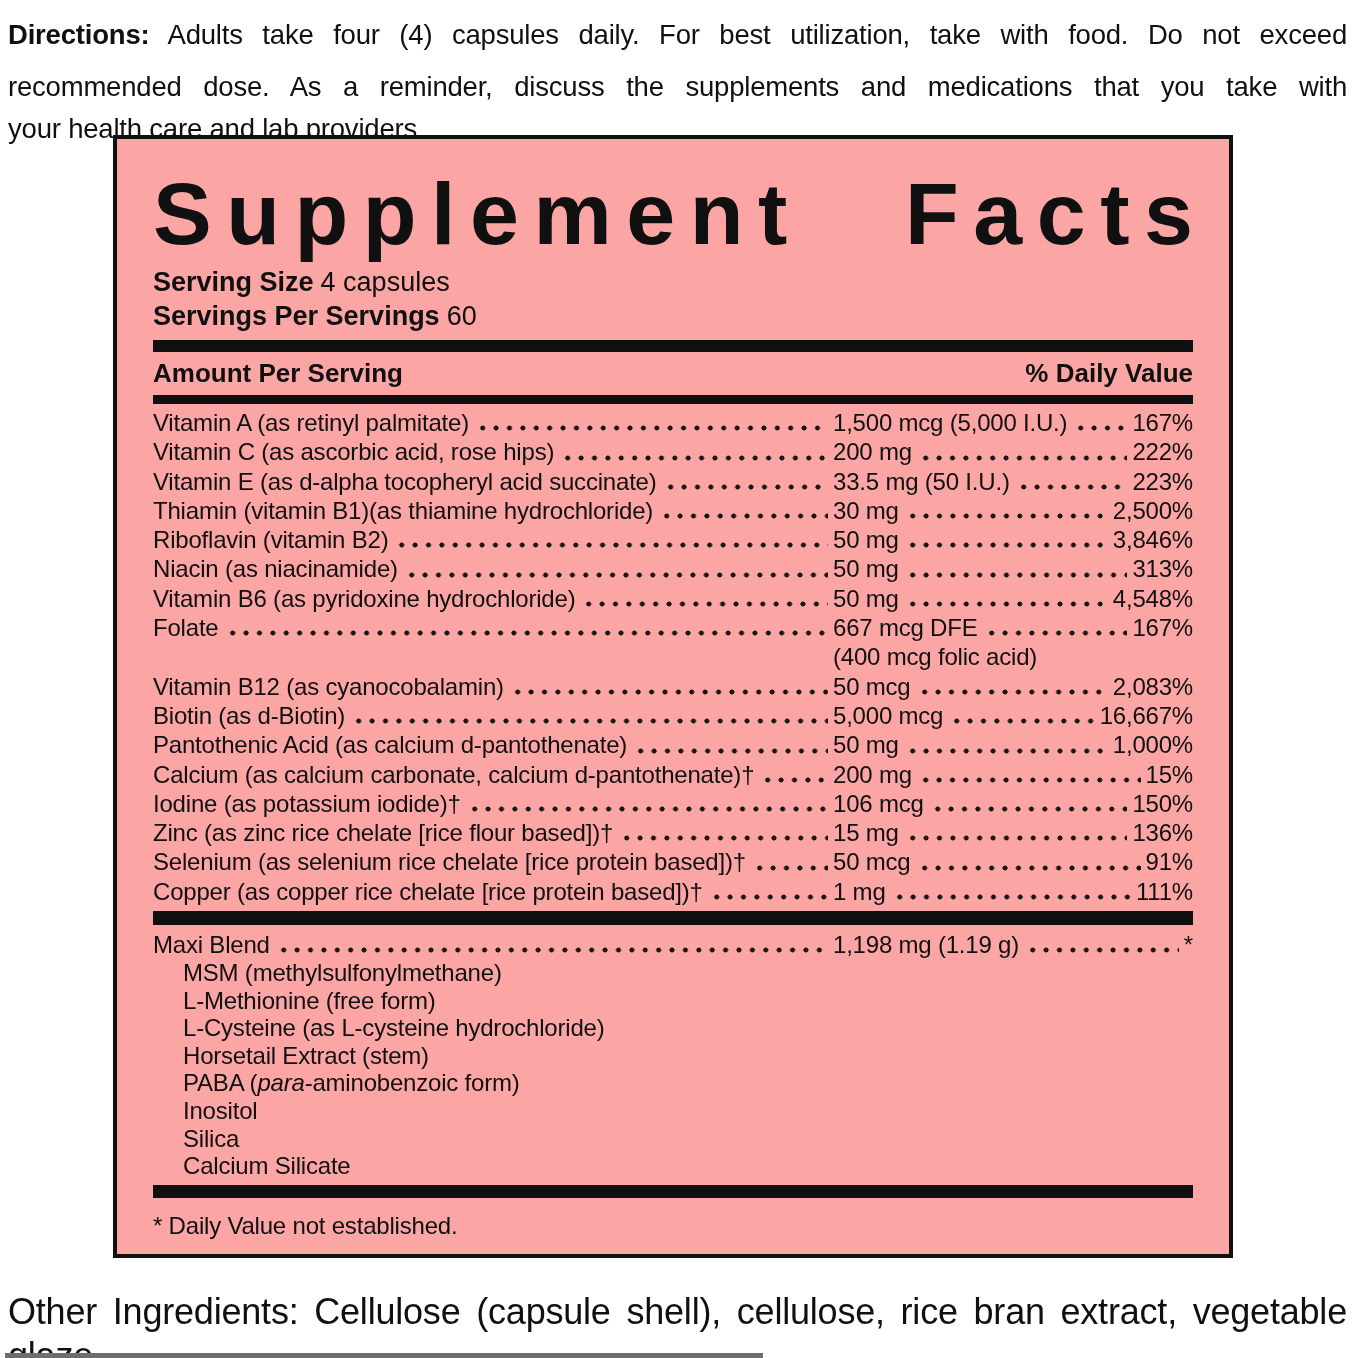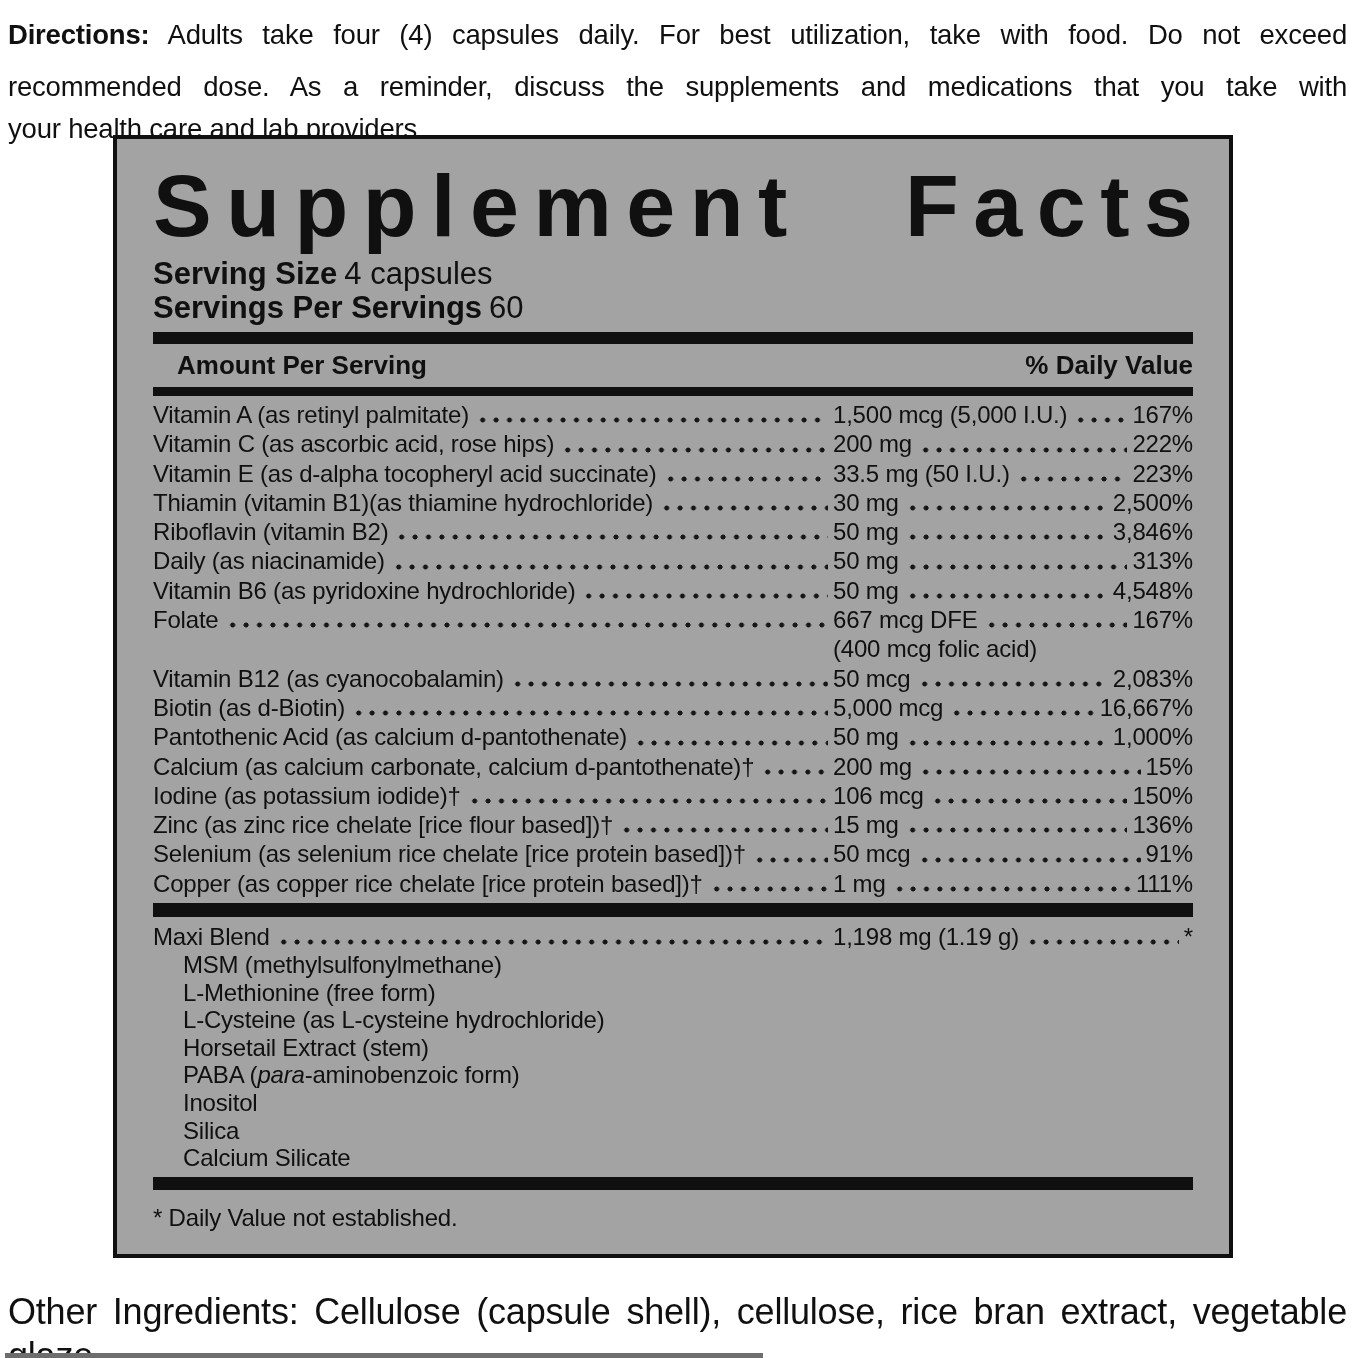--- a/index.html
+++ b/index.html
@@ -21,46 +21,45 @@
     letter-spacing: -0.2px;
   }
   .directions .line { white-space: nowrap; }
   .directions .line.justify { white-space: normal; }
 
   
   .panel {
     position: absolute; left: 113px; top: 135px;
     width: 1120px; height: 1123px;
     border: 4px solid #101010;
-    padding: 8px 36px;
+    padding: 16px 36px;
     overflow: hidden;
-    background: #a3a3a3;
+    background: #fca5a5;
   }
   .title-row {
     margin-top: 16px; height: 86px;
     display: flex; justify-content: space-between; align-items: center;
     font-size: 88px; font-weight: bold; letter-spacing: 0.165em;
     white-space: nowrap;
   }
   .title-row .w2 { margin-right: -0.165em; }
 
-  .serving-block { margin-top: 8px; font-size: 31px; line-height: 34px; }
+  .serving-block { margin-top: 8px; font-size: 27px; line-height: 34px; }
   .serving-line span + span { margin-left: 7px; }
 
   .bar { background: #101010; }
   .bar1 { height: 12px; margin-top: 7px; }
   .bar2 { height: 9px; }
   .bar3 { height: 14px; margin: 3px 0 5px; }
   .bar4 { height: 13px; margin: 5px 0 7px; }
 
   .hdr-row {
     display: flex; justify-content: space-between; align-items: baseline;
     font-size: 26px; font-weight: bold; line-height: 32px;
     padding: 5px 0 6px;
-    margin-left: 24px;
   }
 
   .rows { padding: 4px 0 2px; }
   .row {
     display: flex; align-items: stretch;
     font-size: 24px; line-height: 29.3px;
     letter-spacing: -0.2px;
     white-space: nowrap;
   }
   .row-left { width: 680px; flex: none; display: flex; align-items: stretch; }
@@ -190,21 +189,21 @@
         </div>
       <div class="row-right">
           <span class="amount">50 mg</span>
           <span class="leader"></span>
           <span class="dv">3,846%</span>
         </div>
     </div>
 
     <div class="row">
       <div class="row-left">
-          <span class="name">Daily (as niacinamide)</span>
+          <span class="name">Niacin (as niacinamide)</span>
           <span class="leader"></span>
         </div>
       <div class="row-right">
           <span class="amount">50 mg</span>
           <span class="leader"></span>
           <span class="dv">313%</span>
         </div>
     </div>
 
     <div class="row">

